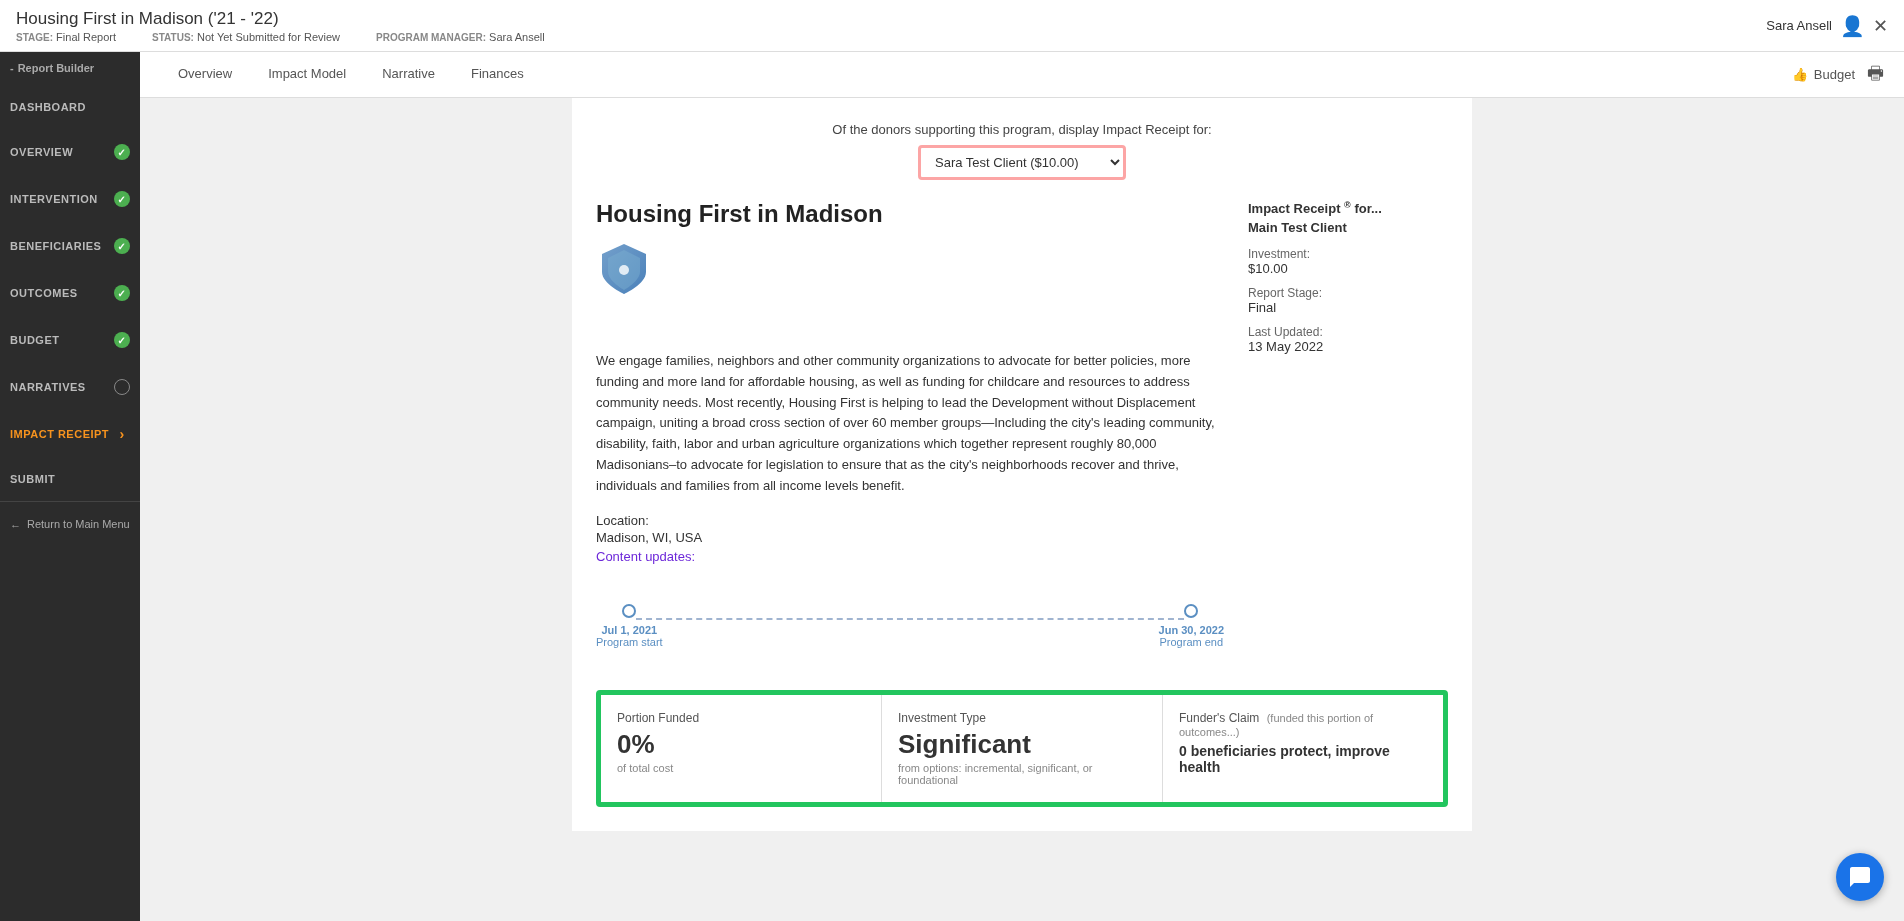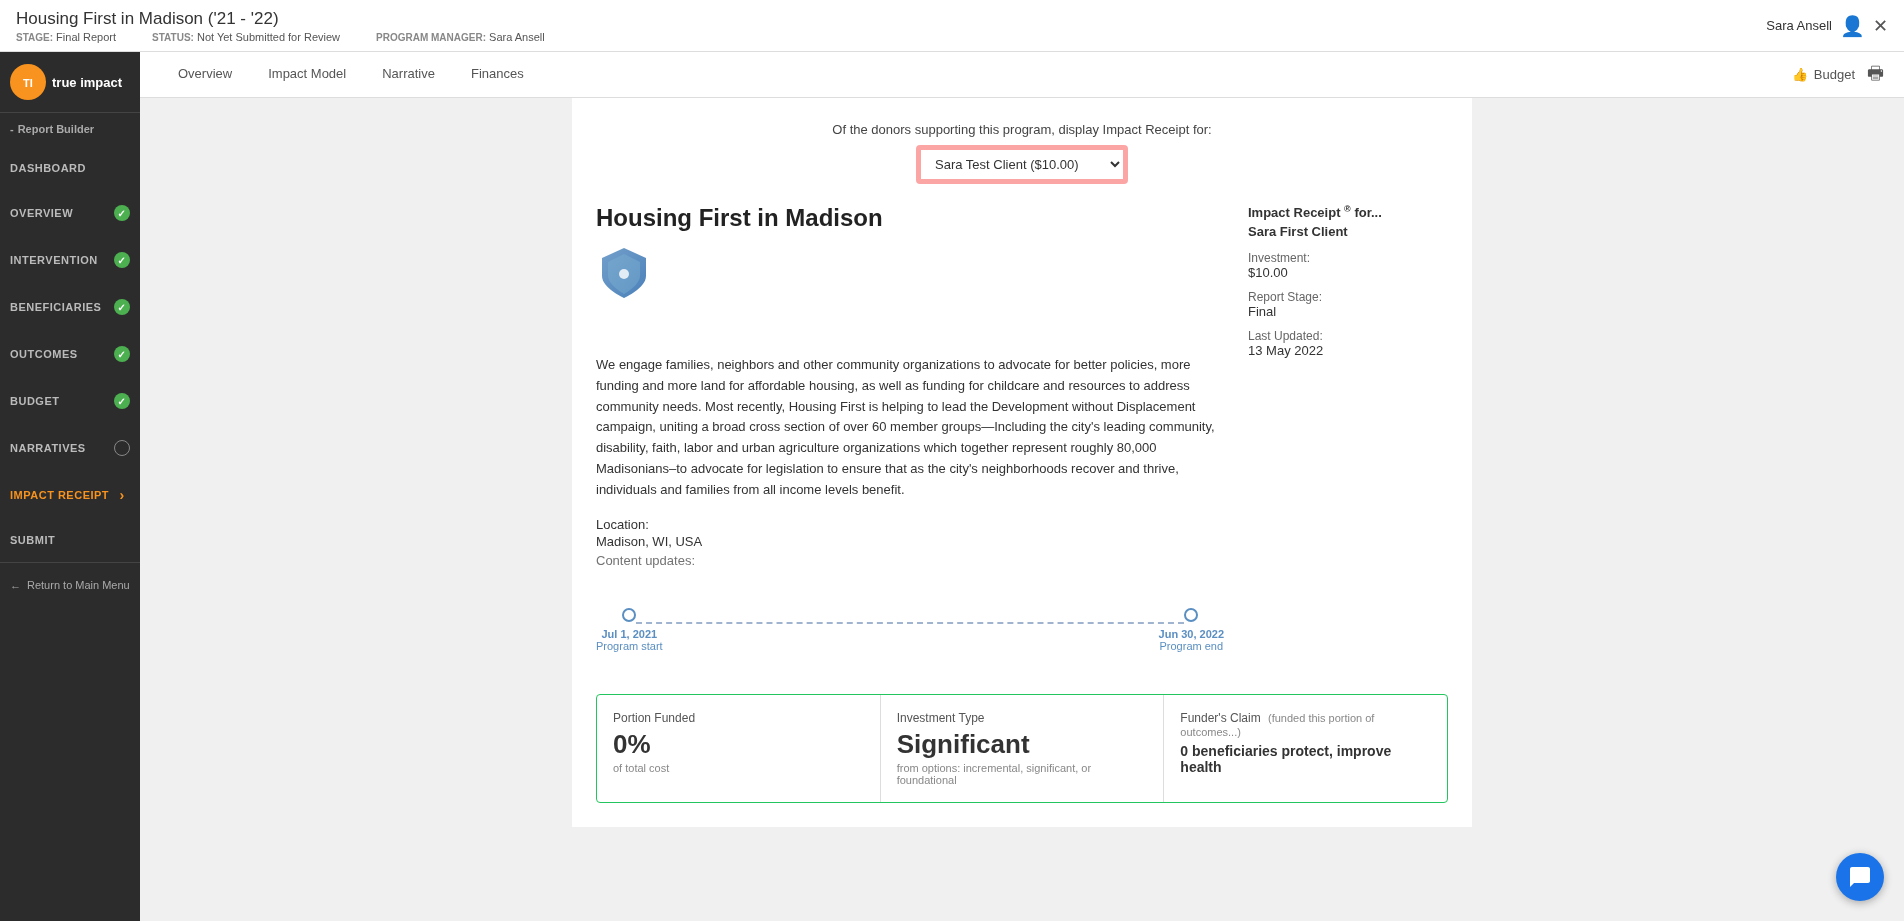--- a/index.html
+++ b/index.html
@@ -69,56 +69,56 @@
     .tabs-right { display: flex; align-items: center; gap: 12px; }
     .ratings-btn { display: flex; align-items: center; gap: 5px; font-size: 13px; color: #555; cursor: pointer; }
     .print-btn { font-size: 18px; color: #555; cursor: pointer; }
 
     
     .content-area { flex: 1; overflow-y: auto; background: #f0f0f0; padding: 0; }
     .content-inner { background: #fff; max-width: 900px; margin: 0 auto; padding: 24px; }
 
     .donor-select-row { text-align: center; margin-bottom: 20px; font-size: 13px; color: #444; }
     .donor-select-row select {
-      margin-top: 8px; padding: 6px 28px 6px 10px; border: 5px solid #fca5a5;
+      margin-top: 8px; padding: 6px 28px 6px 10px; border: 3px solid #fca5a5;
       border-radius: 4px; background: #fff; font-size: 13px; color: #333;
       appearance: auto; cursor: pointer;
     }
 
     .receipt-layout { display: flex; gap: 24px; }
     .receipt-left { flex: 1; }
     .receipt-right { width: 200px; flex-shrink: 0; font-size: 13px; color: #333; }
 
     .program-name { font-size: 24px; font-weight: 600; color: #222; margin-bottom: 12px; }
     .program-logo { width: 56px; height: 56px; margin-bottom: 12px; }
     .program-desc { font-size: 13px; color: #333; line-height: 1.6; margin-bottom: 16px; margin-top: 40px; }
     .location-label { font-size: 13px; color: #333; margin-bottom: 2px; }
     .location-val { font-size: 13px; color: #333; margin-bottom: 4px; }
-    .content-updates-label { font-size: 13px; color: #737373; margin-bottom: 12px; }
+    .content-updates-label { font-size: 13px; color: #6d28d9; margin-bottom: 12px; }
 
     
     .receipt-panel-title { font-size: 13px; font-weight: 600; color: #333; margin-bottom: 4px; }
     .receipt-panel-client { font-size: 13px; font-weight: 600; color: #333; margin-bottom: 12px; }
     .receipt-field-label { font-size: 12px; color: #666; margin-bottom: 0; margin-top: 10px; }
     .receipt-field-val { font-size: 13px; color: #333; }
 
     
     .timeline-container { margin: 20px 0; position: relative; padding: 20px 0; }
     .timeline-line {
       position: absolute; top: 50%; left: 40px; right: 40px;
       border-top: 2px dashed #a0b4d0; transform: translateY(-50%);
     }
     .timeline-points { display: flex; justify-content: space-between; position: relative; z-index: 1; }
     .timeline-point { display: flex; flex-direction: column; align-items: center; }
     .timeline-dot { width: 14px; height: 14px; border-radius: 50%; background: #fff; border: 2px solid #5b8fc2; margin-bottom: 6px; }
     .timeline-date { font-size: 11px; color: #5b8fc2; font-weight: 600; }
     .timeline-sublabel { font-size: 11px; color: #5b8fc2; }
 
     
-    .bottom-cards { display: flex; border: 1px solid #22c55e; border-radius: 4px; overflow: hidden; margin-top: 16px; }
+    .bottom-cards { display: flex; border: 5px solid #22c55e; border-radius: 4px; overflow: hidden; margin-top: 16px; }
     .card { flex: 1; padding: 16px; border-right: 1px solid #ddd; }
     .card:last-child { border-right: none; }
     .card-label { font-size: 12px; color: #555; margin-bottom: 4px; }
     .card-value { font-size: 26px; font-weight: 700; color: #333; }
     .card-subtext { font-size: 11px; color: #888; margin-top: 2px; }
     .card-funder-claim { font-size: 14px; font-weight: 700; color: #333; margin-top: 4px; }
 
     
     .chat-bubble {
       position: fixed; bottom: 20px; right: 20px;
@@ -161,27 +161,20 @@
     <span class="user-name">Sara Ansell</span>
     <span class="user-icon">👤</span>
     <span class="close-btn">✕</span>
   </div>
 </div>
 
 <div class="layout">
 
   <div class="sidebar">
 
-    <div class="sidebar-logo">
-      <svg class="logo-icon" viewBox="0 0 36 36">
-        <circle cx="18" cy="18" r="18" fill="#f7931e"></circle>
-        <text x="18" y="23" text-anchor="middle" fill="#fff" font-size="11" font-weight="bold">TI</text>
-      </svg>
-      <span class="logo-text">true impact</span>
-    </div>
 
     <div class="sidebar-section-label">
       <span class="dash">-</span>
       <span>Report Builder</span>
     </div>
 
     <nav class="sidebar-nav">
 
     <div class="sidebar-item">
           <span>Dashboard</span>
@@ -299,21 +292,21 @@
             </div>
 
           </div>
 
           <div class="receipt-right">
             <div class="receipt-panel-title">
               <span>Impact Receipt</span>
               <span class="superscript">®</span>
               <span>for...</span>
             </div>
-            <div class="receipt-panel-client">Sara First Client</div>
+            <div class="receipt-panel-client">Main Test Client</div>
 
             <div class="receipt-field-label">Investment:</div>
             <div class="receipt-field-val">$10.00</div>
 
             <div class="receipt-field-label">Report Stage:</div>
             <div class="receipt-field-val">Final</div>
 
             <div class="receipt-field-label">Last Updated:</div>
             <div class="receipt-field-val">13 May 2022</div>
           </div>

